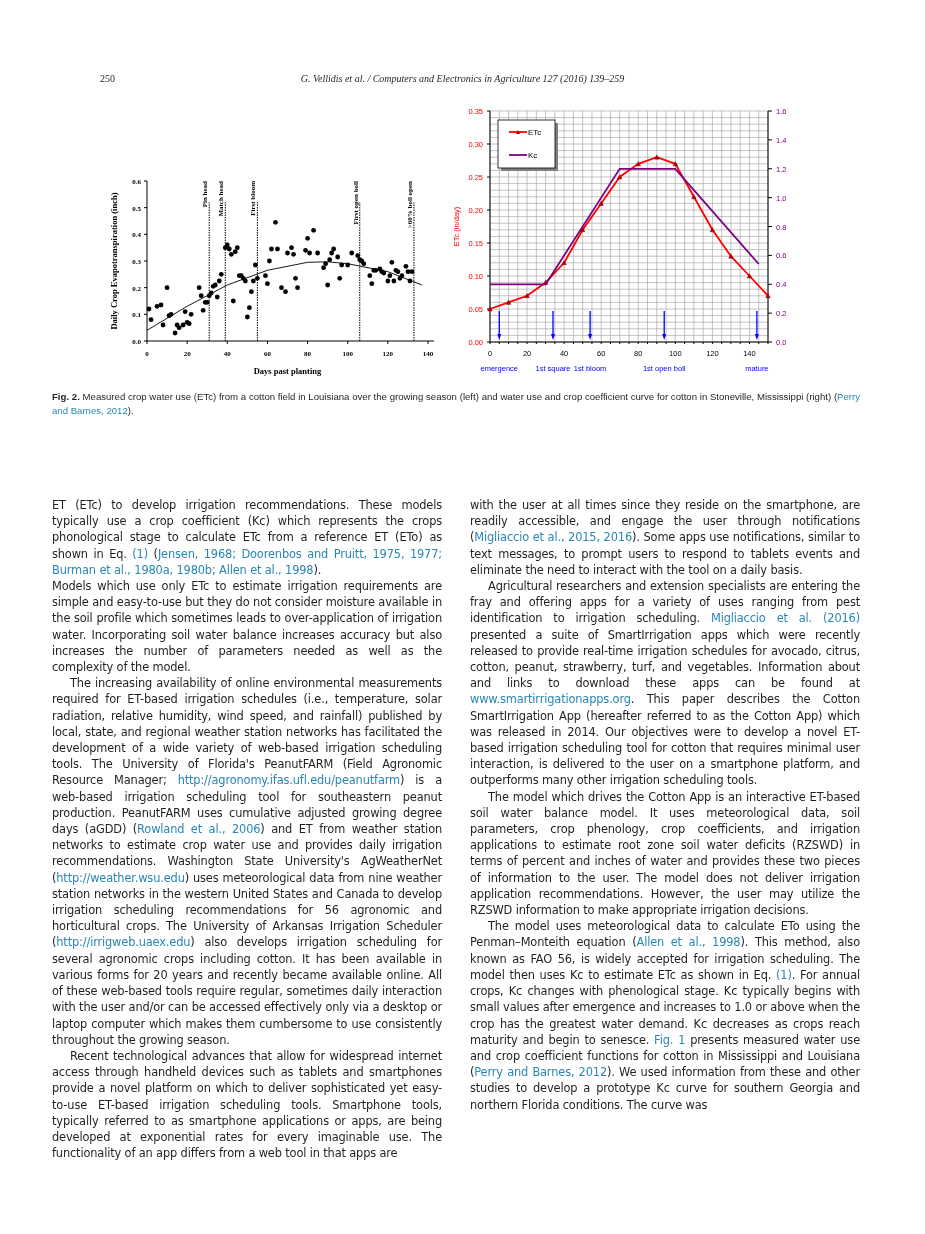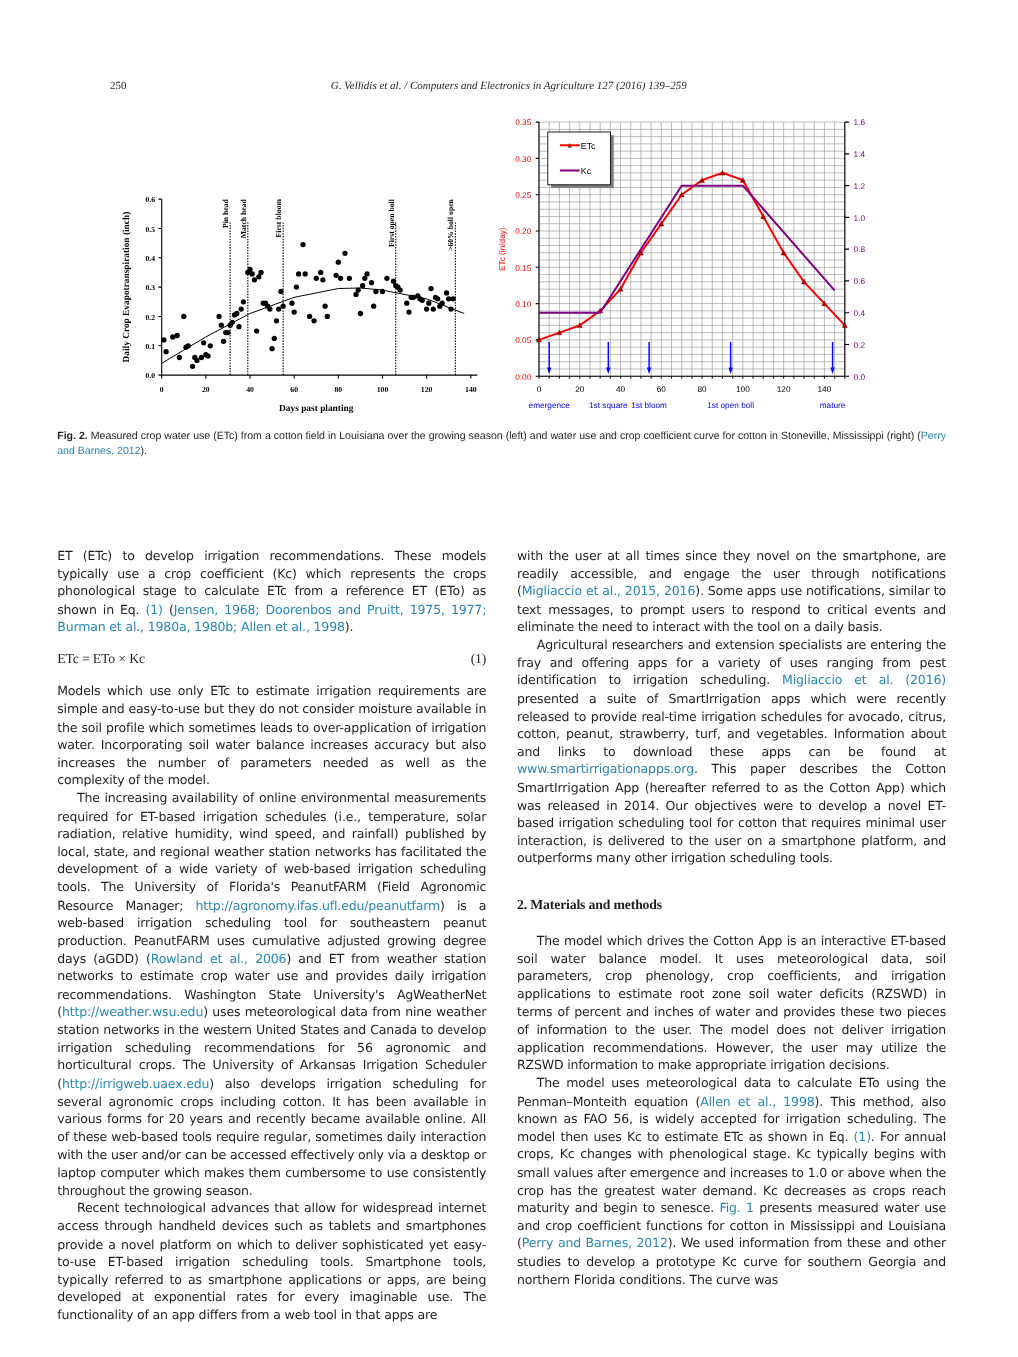--- a/index.html
+++ b/index.html
@@ -361,28 +361,23 @@
     <line x1="509" y1="155" x2="527" y2="155" stroke="#800080" stroke-width="1.8"></line>
     <text x="528" y="158" font-size="8">Kc</text>
   </svg>
 
 <div class="caption">
   <b>Fig. 2.</b><span> Measured crop water use (ETc) from a cotton field in Louisiana over the growing season (left) and water use and crop coefficient curve for cotton in Stoneville, Mississippi (right) (</span><span class="link">Perry and Barnes, 2012</span><span>).</span>
 </div>
 
 <div class="col col-left">
   <p><span>ET (ETc) to develop irrigation recommendations. These models typically use a crop coefficient (Kc) which represents the crops phonological stage to calculate ETc from a reference ET (ETo) as shown in Eq. </span><span class="link">(1)</span><span> (</span><span class="link">Jensen, 1968; Doorenbos and Pruitt, 1975, 1977; Burman et al., 1980a, 1980b; Allen et al., 1998</span><span>).</span></p>
-  <div class="eq">
-      <span>ETc = ETo × Kc</span>
-      <span>(1)</span>
-    </div>
   <p>Models which use only ETc to estimate irrigation requirements are simple and easy-to-use but they do not consider moisture available in the soil profile which sometimes leads to over-application of irrigation water. Incorporating soil water balance increases accuracy but also increases the number of parameters needed as well as the complexity of the model.</p>
   <p class="ind"><span>The increasing availability of online environmental measurements required for ET-based irrigation schedules (i.e., temperature, solar radiation, relative humidity, wind speed, and rainfall) published by local, state, and regional weather station networks has facilitated the development of a wide variety of web-based irrigation scheduling tools. The University of Florida's PeanutFARM (Field Agronomic Resource Manager; </span><span class="link">http://agronomy.ifas.ufl.edu/peanutfarm</span><span>) is a web-based irrigation scheduling tool for southeastern peanut production. PeanutFARM uses cumulative adjusted growing degree days (aGDD) (</span><span class="link">Rowland et al., 2006</span><span>) and ET from weather station networks to estimate crop water use and provides daily irrigation recommendations. Washington State University's AgWeatherNet (</span><span class="link">http://weather.wsu.edu</span><span>) uses meteorological data from nine weather station networks in the western United States and Canada to develop irrigation scheduling recommendations for 56 agronomic and horticultural crops. The University of Arkansas Irrigation Scheduler (</span><span class="link">http://irrigweb.uaex.edu</span><span>) also develops irrigation scheduling for several agronomic crops including cotton. It has been available in various forms for 20 years and recently became available online. All of these web-based tools require regular, sometimes daily interaction with the user and/or can be accessed effectively only via a desktop or laptop computer which makes them cumbersome to use consistently throughout the growing season.</span></p>
   <p class="ind">Recent technological advances that allow for widespread internet access through handheld devices such as tablets and smartphones provide a novel platform on which to deliver sophisticated yet easy-to-use ET-based irrigation scheduling tools. Smartphone tools, typically referred to as smartphone applications or apps, are being developed at exponential rates for every imaginable use. The functionality of an app differs from a web tool in that apps are</p>
 </div>
 
 <div class="col col-right">
-  <p><span>with the user at all times since they novel on the smartphone, are readily accessible, and engage the user through notifications (</span><span class="link">Migliaccio et al., 2015, 2016</span><span>). Some apps use notifications, similar to text messages, to prompt users to respond to critical events and eliminate the need to interact with the tool on a daily basis.</span></p>
+  <p><span>with the user at all times since they reside on the smartphone, are readily accessible, and engage the user through notifications (</span><span class="link">Migliaccio et al., 2015, 2016</span><span>). Some apps use notifications, similar to text messages, to prompt users to respond to tablets events and eliminate the need to interact with the tool on a daily basis.</span></p>
   <p class="ind"><span>Agricultural researchers and extension specialists are entering the fray and offering apps for a variety of uses ranging from pest identification to irrigation scheduling. </span><span class="link">Migliaccio et al. (2016)</span><span> presented a suite of SmartIrrigation apps which were recently released to provide real-time irrigation schedules for avocado, citrus, cotton, peanut, strawberry, turf, and vegetables. Information about and links to download these apps can be found at </span><span class="link">www.smartirrigationapps.org</span><span>. This paper describes the Cotton SmartIrrigation App (hereafter referred to as the Cotton App) which was released in 2014. Our objectives were to develop a novel ET-based irrigation scheduling tool for cotton that requires minimal user interaction, is delivered to the user on a smartphone platform, and outperforms many other irrigation scheduling tools.</span></p>
-  <div class="sec-h">2. Materials and methods</div>
   <p class="ind">The model which drives the Cotton App is an interactive ET-based soil water balance model. It uses meteorological data, soil parameters, crop phenology, crop coefficients, and irrigation applications to estimate root zone soil water deficits (RZSWD) in terms of percent and inches of water and provides these two pieces of information to the user. The model does not deliver irrigation application recommendations. However, the user may utilize the RZSWD information to make appropriate irrigation decisions.</p>
   <p class="ind"><span>The model uses meteorological data to calculate ETo using the Penman–Monteith equation (</span><span class="link">Allen et al., 1998</span><span>). This method, also known as FAO 56, is widely accepted for irrigation scheduling. The model then uses Kc to estimate ETc as shown in Eq. </span><span class="link">(1)</span><span>. For annual crops, Kc changes with phenological stage. Kc typically begins with small values after emergence and increases to 1.0 or above when the crop has the greatest water demand. Kc decreases as crops reach maturity and begin to senesce. </span><span class="link">Fig. 1</span><span> presents measured water use and crop coefficient functions for cotton in Mississippi and Louisiana (</span><span class="link">Perry and Barnes, 2012</span><span>). We used information from these and other studies to develop a prototype Kc curve for southern Georgia and northern Florida conditions. The curve was</span></p>
 </div>
 
 </body></html>

